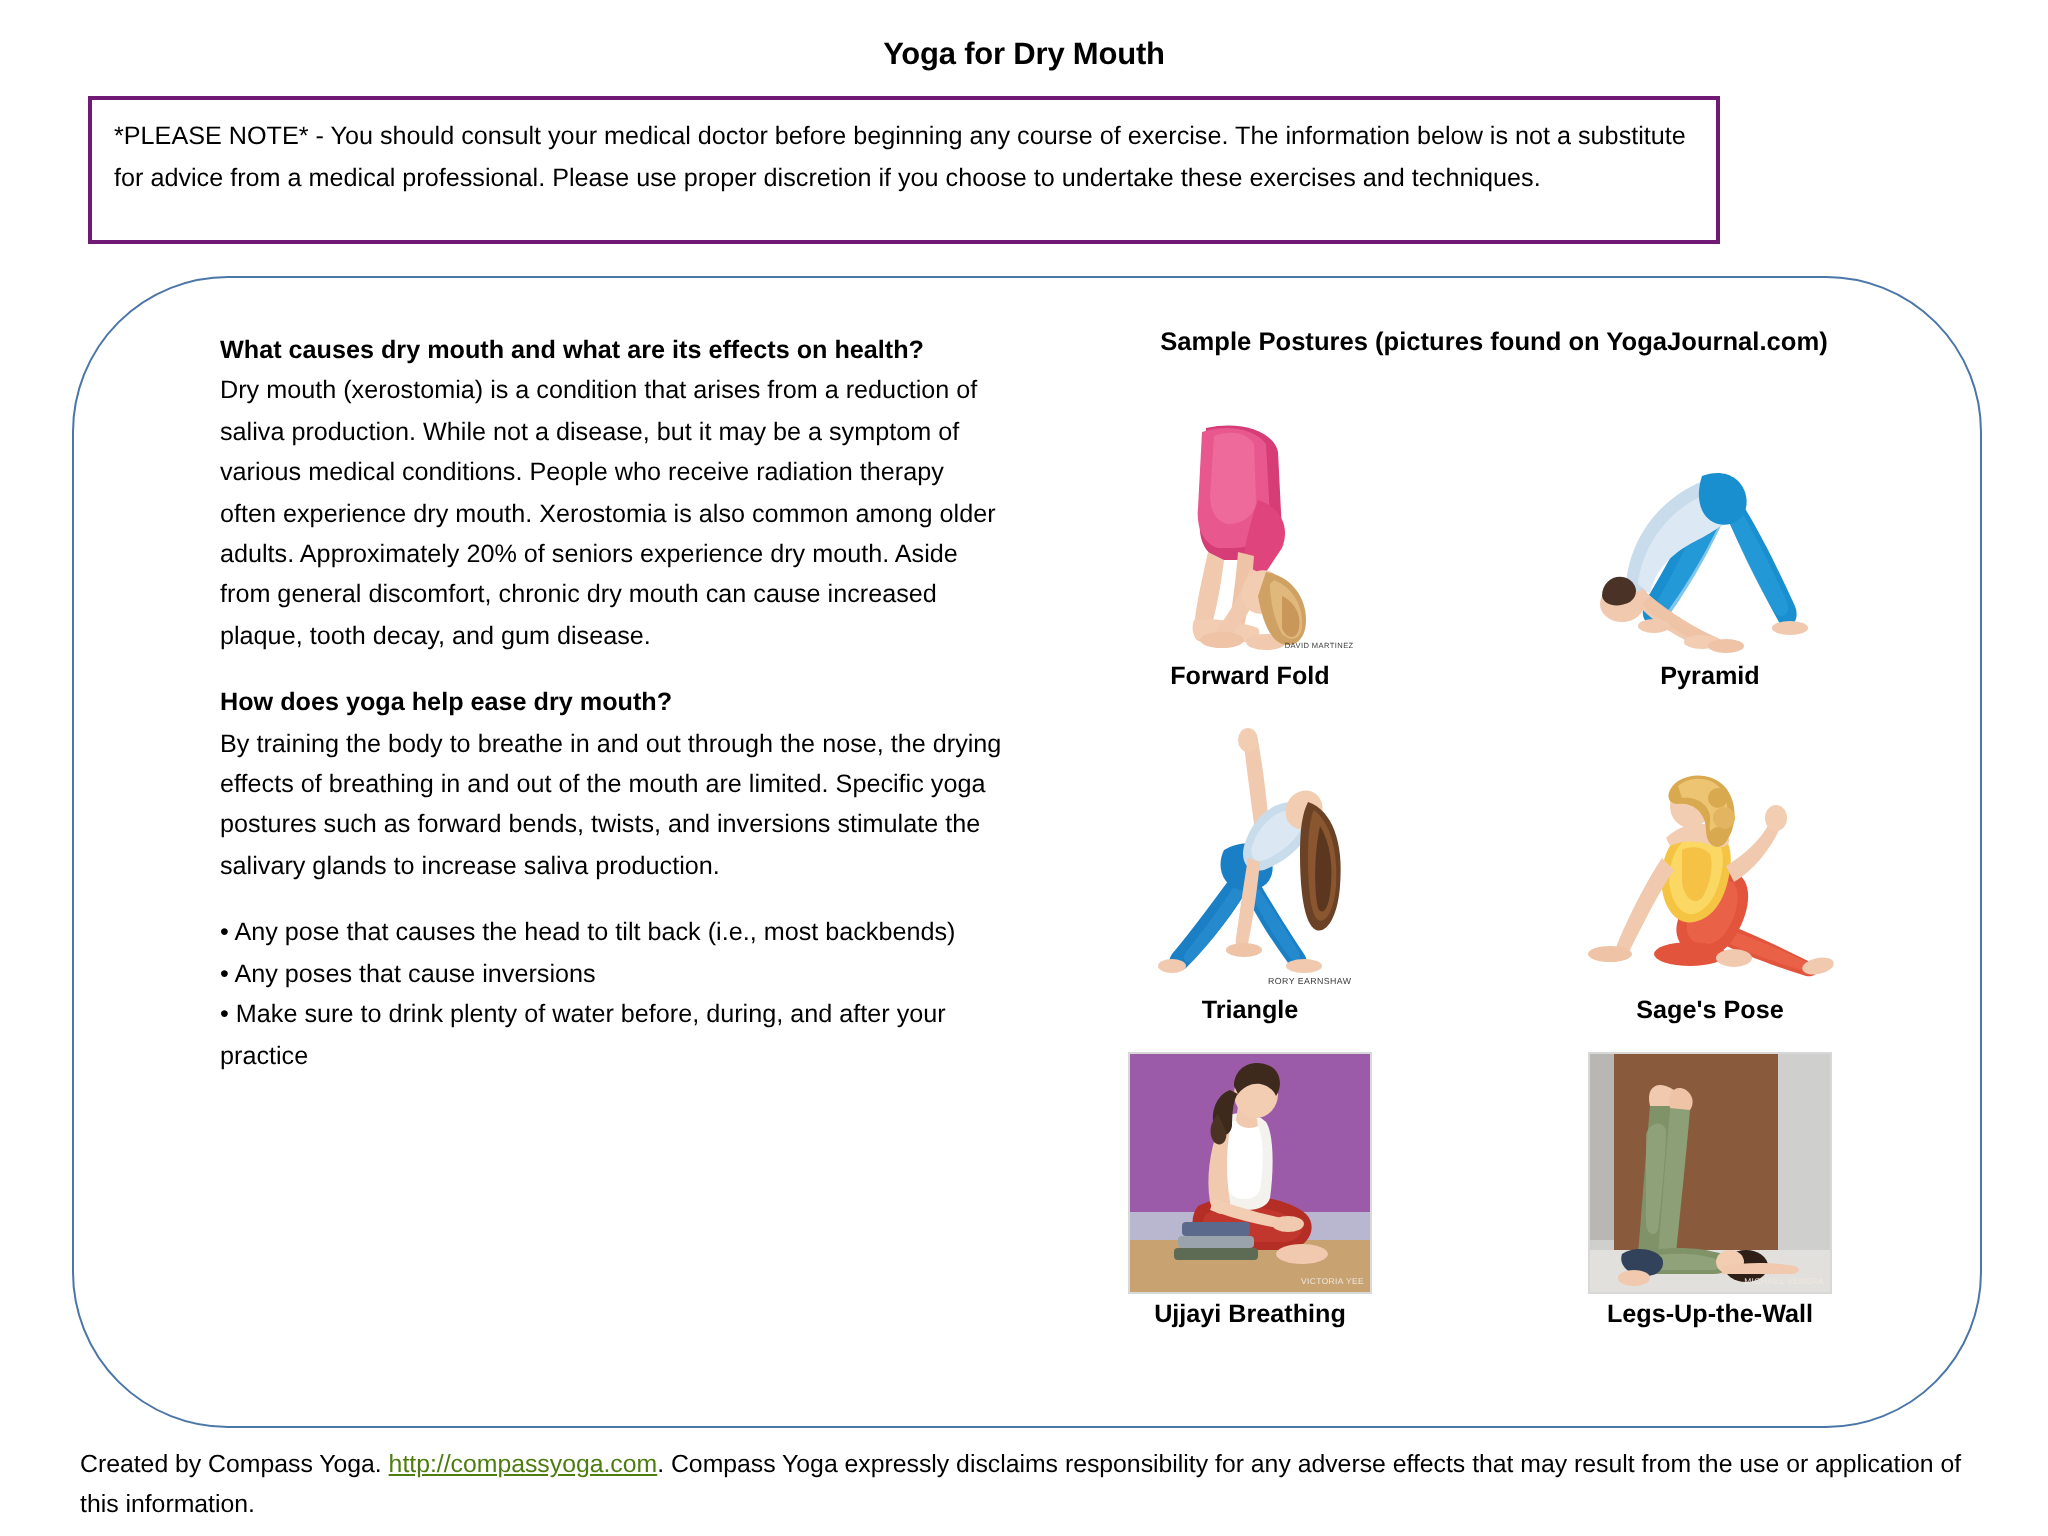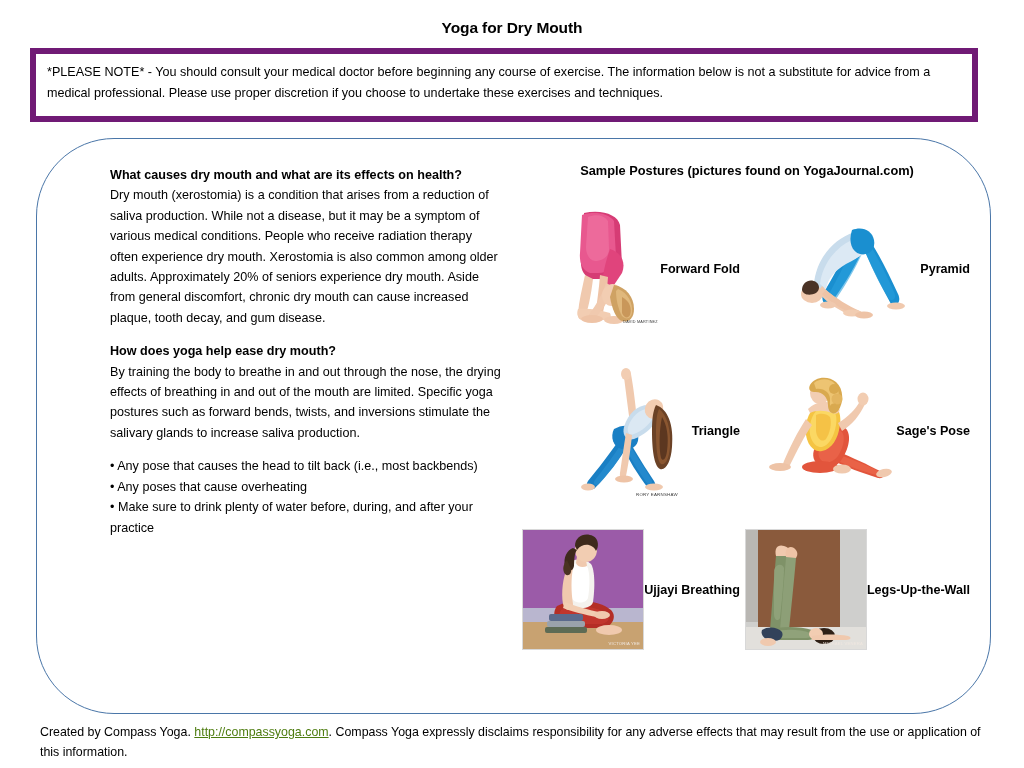--- a/index.html
+++ b/index.html
@@ -25,25 +25,25 @@
     width: 1024px;
     text-align: center;
     font-size: 15.5px;
     font-weight: bold;
     letter-spacing: -0.1px;
   }
 
   
   .disclaimer-box {
     position: absolute;
-    left: 30px;
+    left: 44px;
     top: 48px;
-    width: 948px;
+    width: 816px;
     height: 74px;
-    border: 6px solid #701a75;
+    border: 2px solid #701a75;
     box-sizing: border-box;
     background: #fff;
   }
   .disclaimer-text {
     padding: 8px 11px 0 11px;
     font-size: 12.6px;
     line-height: 20.5px;
     color: #000;
   }
 
@@ -99,21 +99,21 @@
     margin: 0 0 12px 0;
     padding-left: 14px;
   }
   .posture-grid {
     display: grid;
     grid-template-columns: 1fr 1fr;
     grid-template-rows: 156px 167px 152px;
   }
   .posture-cell {
     display: flex;
-    flex-direction: row;
+    flex-direction: column;
     align-items: center;
     justify-content: flex-end;
   }
   .posture-label {
     font-size: 12.6px;
     font-weight: bold;
     text-align: center;
     margin-top: 2px;
     line-height: 16px;
   }
@@ -201,21 +201,21 @@
     <p class="qa-a">Dry mouth (xerostomia) is a condition that arises from a reduction of saliva production. While not a disease, but it may be a symptom of various medical conditions. People who receive radiation therapy often experience dry mouth. Xerostomia is also common among older adults. Approximately 20% of seniors experience dry mouth. Aside from general discomfort, chronic dry mouth can cause increased plaque, tooth decay, and gum disease.</p>
   </div>
 
   <div class="qa-block">
     <p class="qa-q">How does yoga help ease dry mouth?</p>
     <p class="qa-a">By training the body to breathe in and out through the nose, the drying effects of breathing in and out of the mouth are limited. Specific yoga postures such as forward bends, twists, and inversions  stimulate the salivary glands to increase saliva production.</p>
   </div>
 
   <div class="qa-block">
     <p class="bullet-line">• Any pose that causes the head to tilt back (i.e., most backbends)</p>
-    <p class="bullet-line">• Any poses that cause overheating</p>
+    <p class="bullet-line">• Any poses that cause inversions</p>
     <p class="bullet-line">• Make sure to drink plenty of water before, during, and after your practice</p>
   </div>
 
 </div>
 
 <div class="right-col">
 
   <div class="postures-heading">Sample Postures (pictures found on YogaJournal.com)</div>
 
   <div class="posture-grid">

